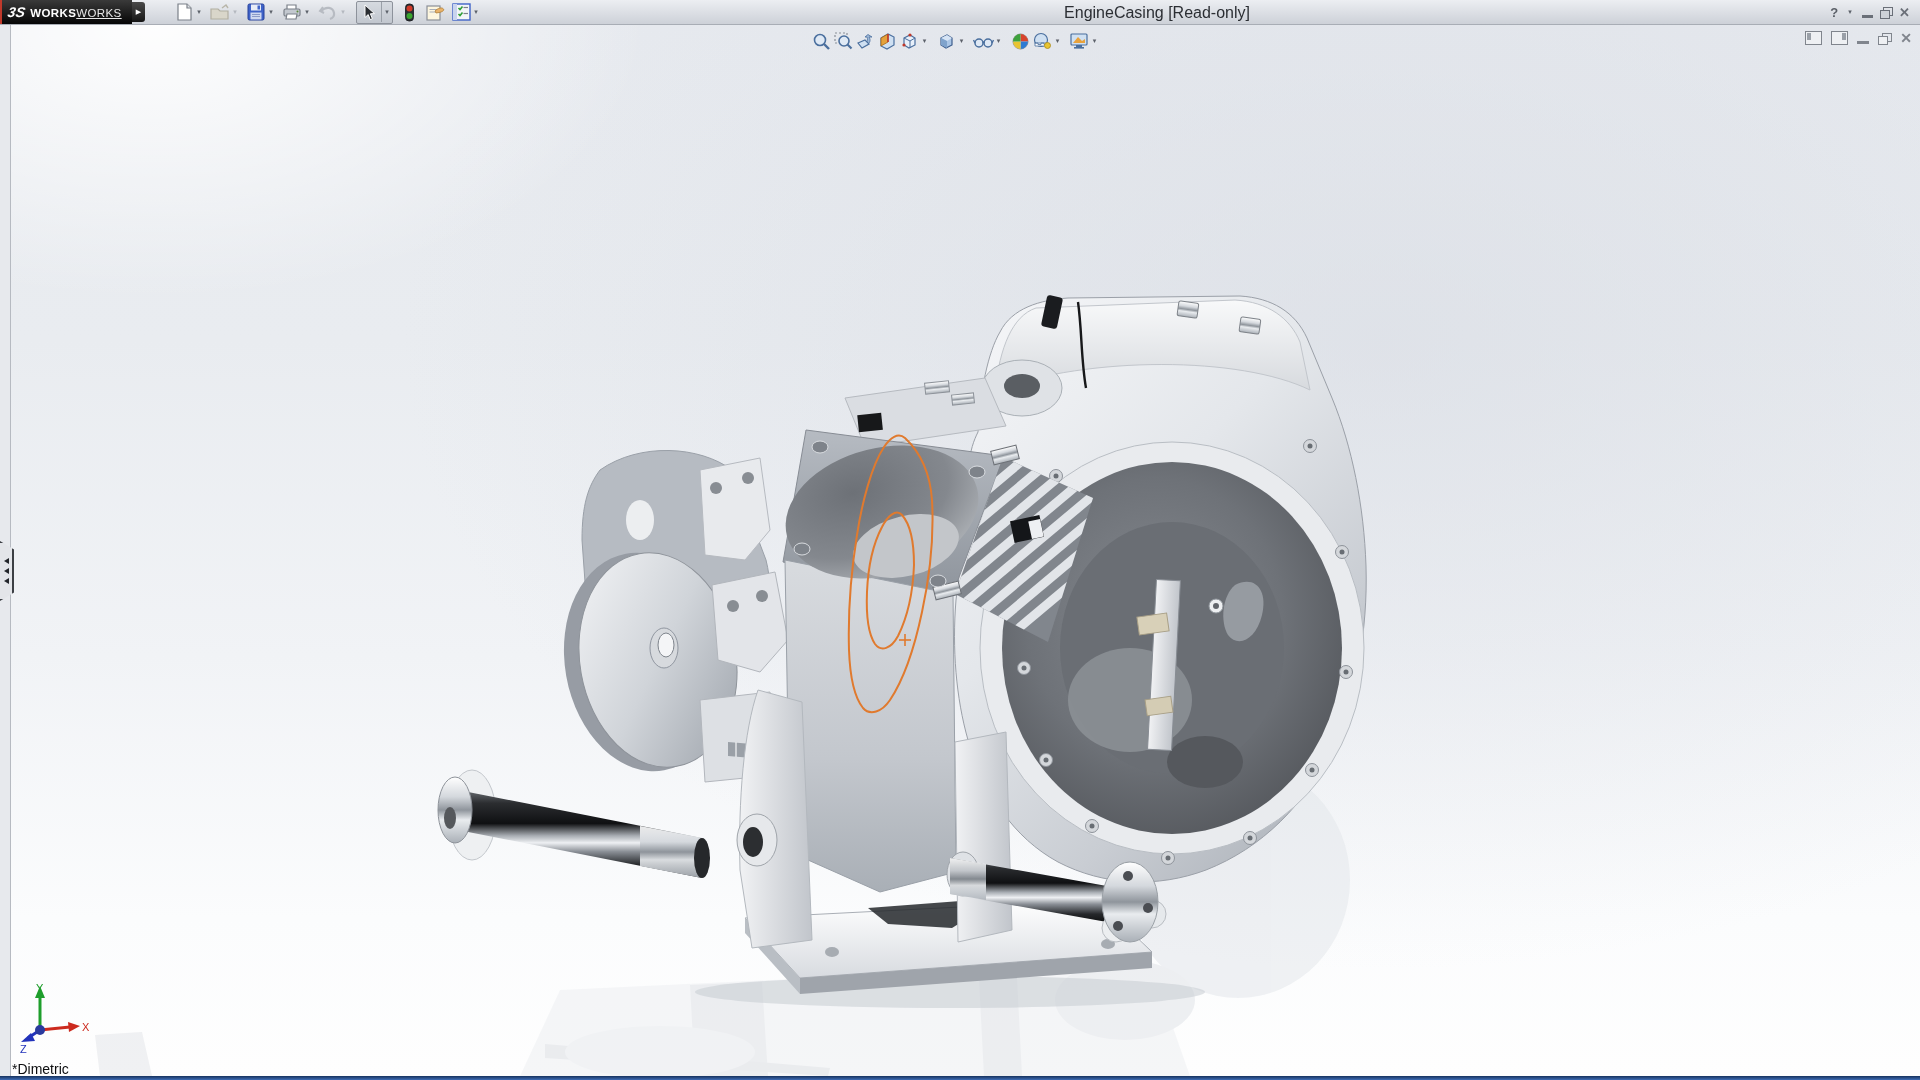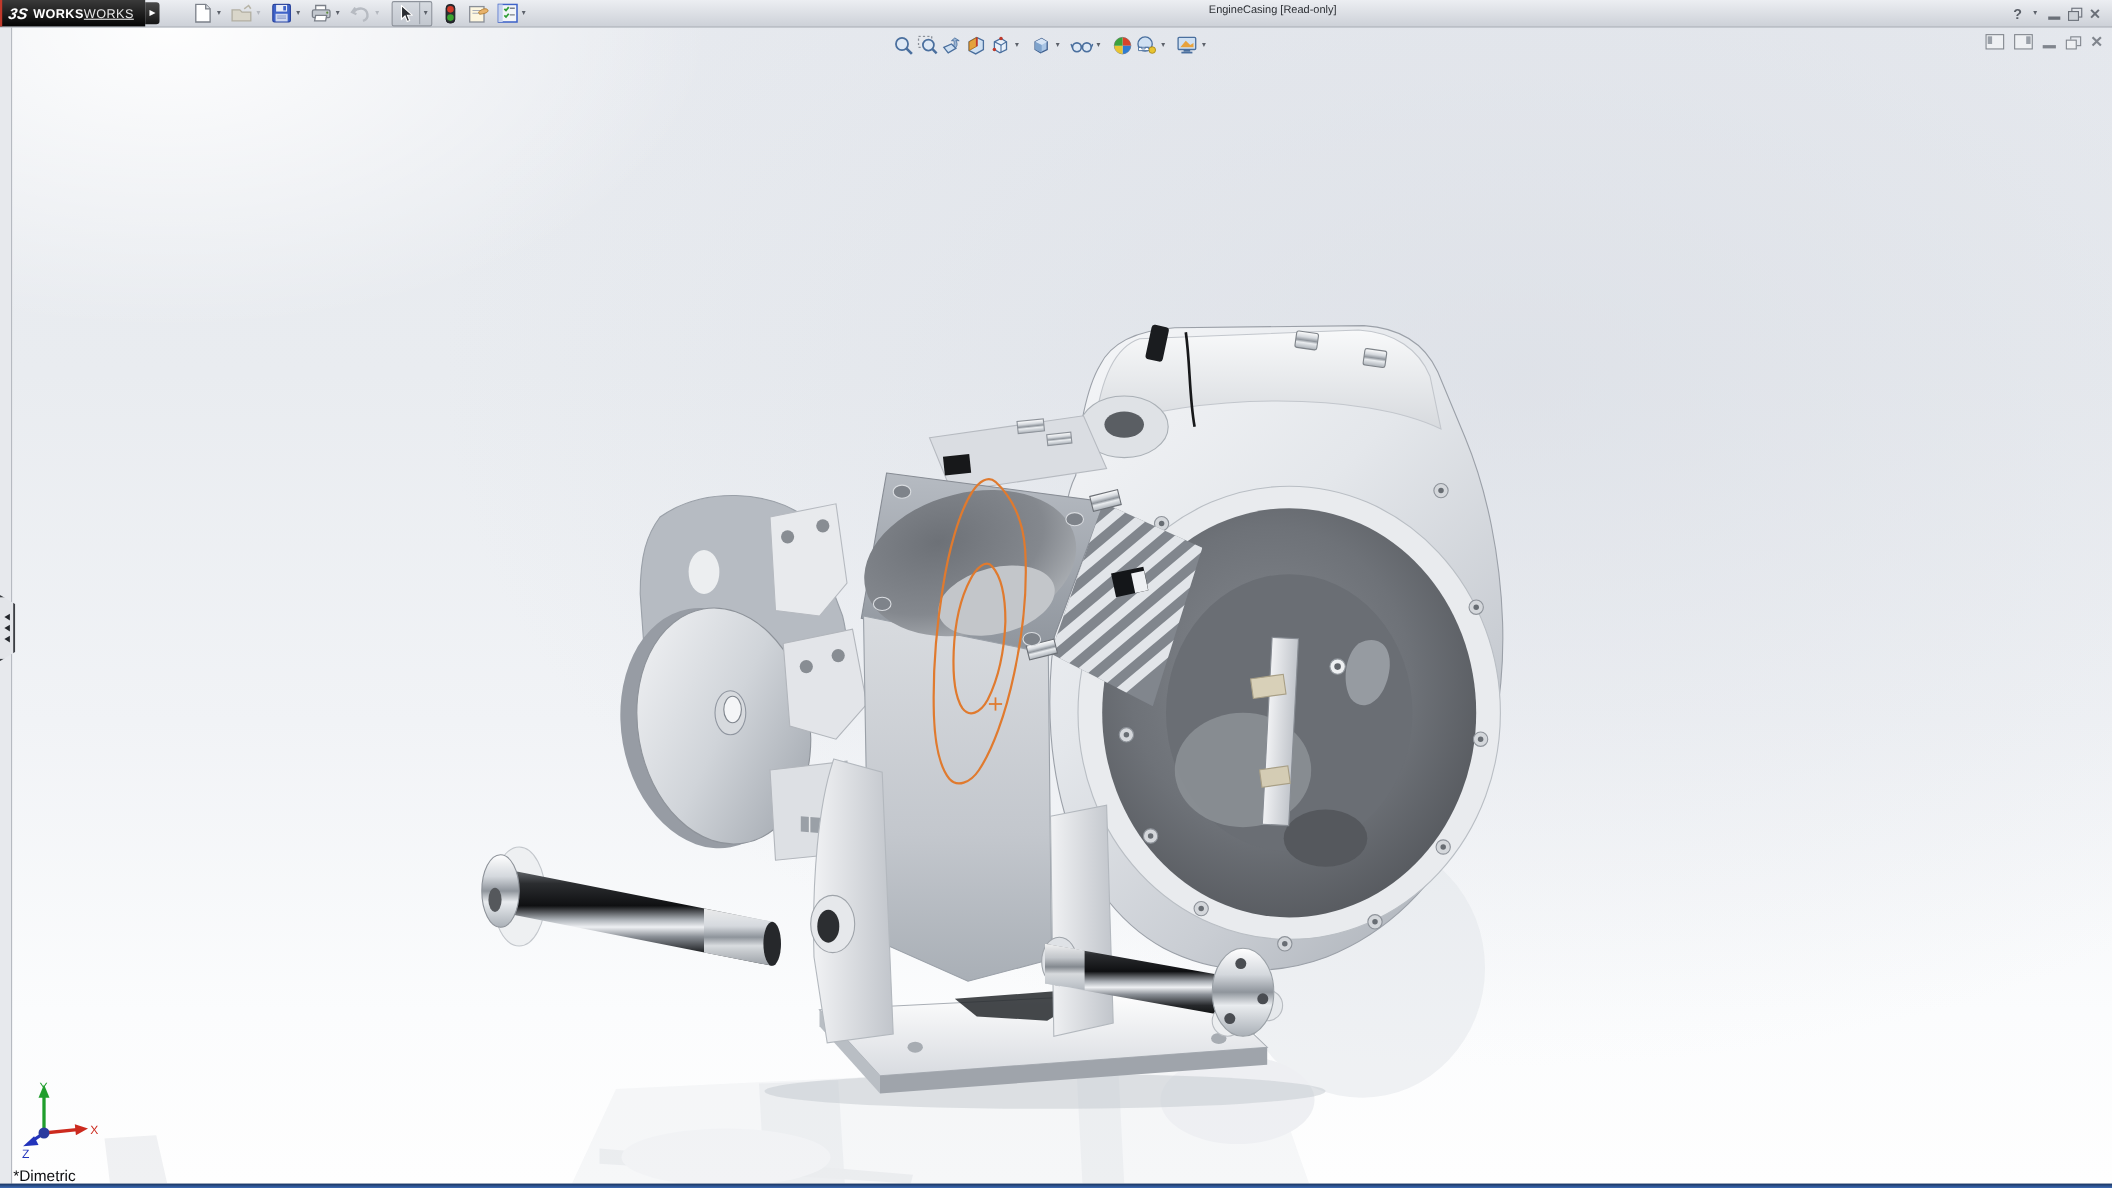--- a/index.html
+++ b/index.html
@@ -19,21 +19,21 @@
     border-radius:0 3px 3px 0;color:#fff;font-size:7px;display:flex;align-items:center;justify-content:center;cursor:pointer;}
   .maintb{position:absolute;left:168px;top:0;height:24px;display:flex;align-items:center;}
   .tbtn{width:20px;height:20px;margin-left:6px;display:flex;align-items:center;justify-content:center;}
   .dd{width:10px;height:20px;font-size:7px;color:#5c616a;display:flex;align-items:center;justify-content:center;}
   .dd.dis{color:#b4b8bf;}
   .sel-wrap{display:flex;align-items:center;margin-left:8px;border:1px solid #8d929b;background:linear-gradient(#d6dae0,#c2c7cf);
     border-radius:2px;height:21px;}
   .sel-wrap .tbtn{margin-left:2px;}
   .sel-wrap .dd{border-left:1px solid #9aa0a8;margin-left:2px;}
   .win-title{position:absolute;left:1157px;top:4px;transform:translateX(-50%);
-    font-size:10px;color:#2b2e33;white-space:nowrap;}
+    font-size:16px;color:#2b2e33;white-space:nowrap;}
   .winctl{position:absolute;right:10px;top:0;height:24px;display:flex;align-items:center;gap:7px;}
   .help-glyph{font-size:13px;color:#5a5f67;font-weight:bold;}
   .glyph-btn{display:flex;align-items:center;justify-content:center;color:#6a6f78;}
   .min-bar{width:11px;height:3px;background:#6a6f78;margin-top:8px;}
   .restore-box{position:relative;width:12px;height:10px;}
   .restore-box .b1{position:absolute;left:3px;top:0;width:8px;height:7px;border:1.5px solid #6a6f78;background:transparent;}
   .restore-box .b2{position:absolute;left:0;top:3px;width:8px;height:7px;border:1.5px solid #6a6f78;background:#ced2d8;}
   .close-x{font-size:13px;color:#6a6f78;font-weight:bold;}
 
   

